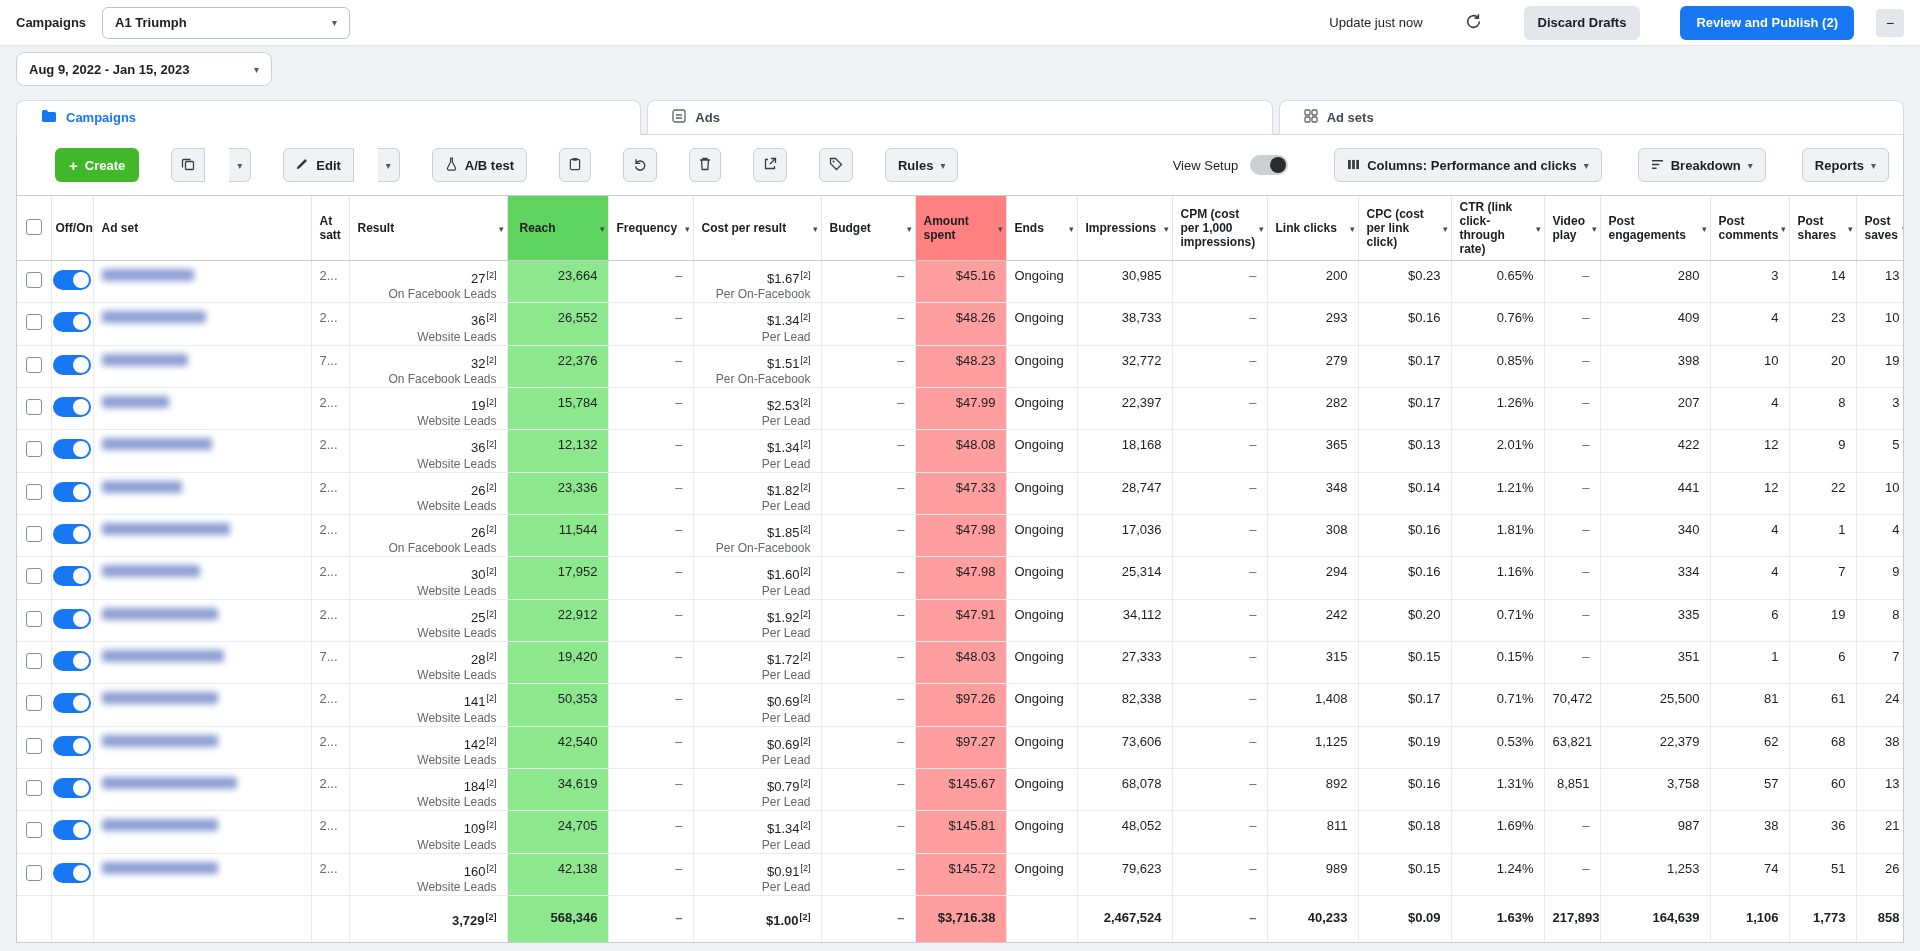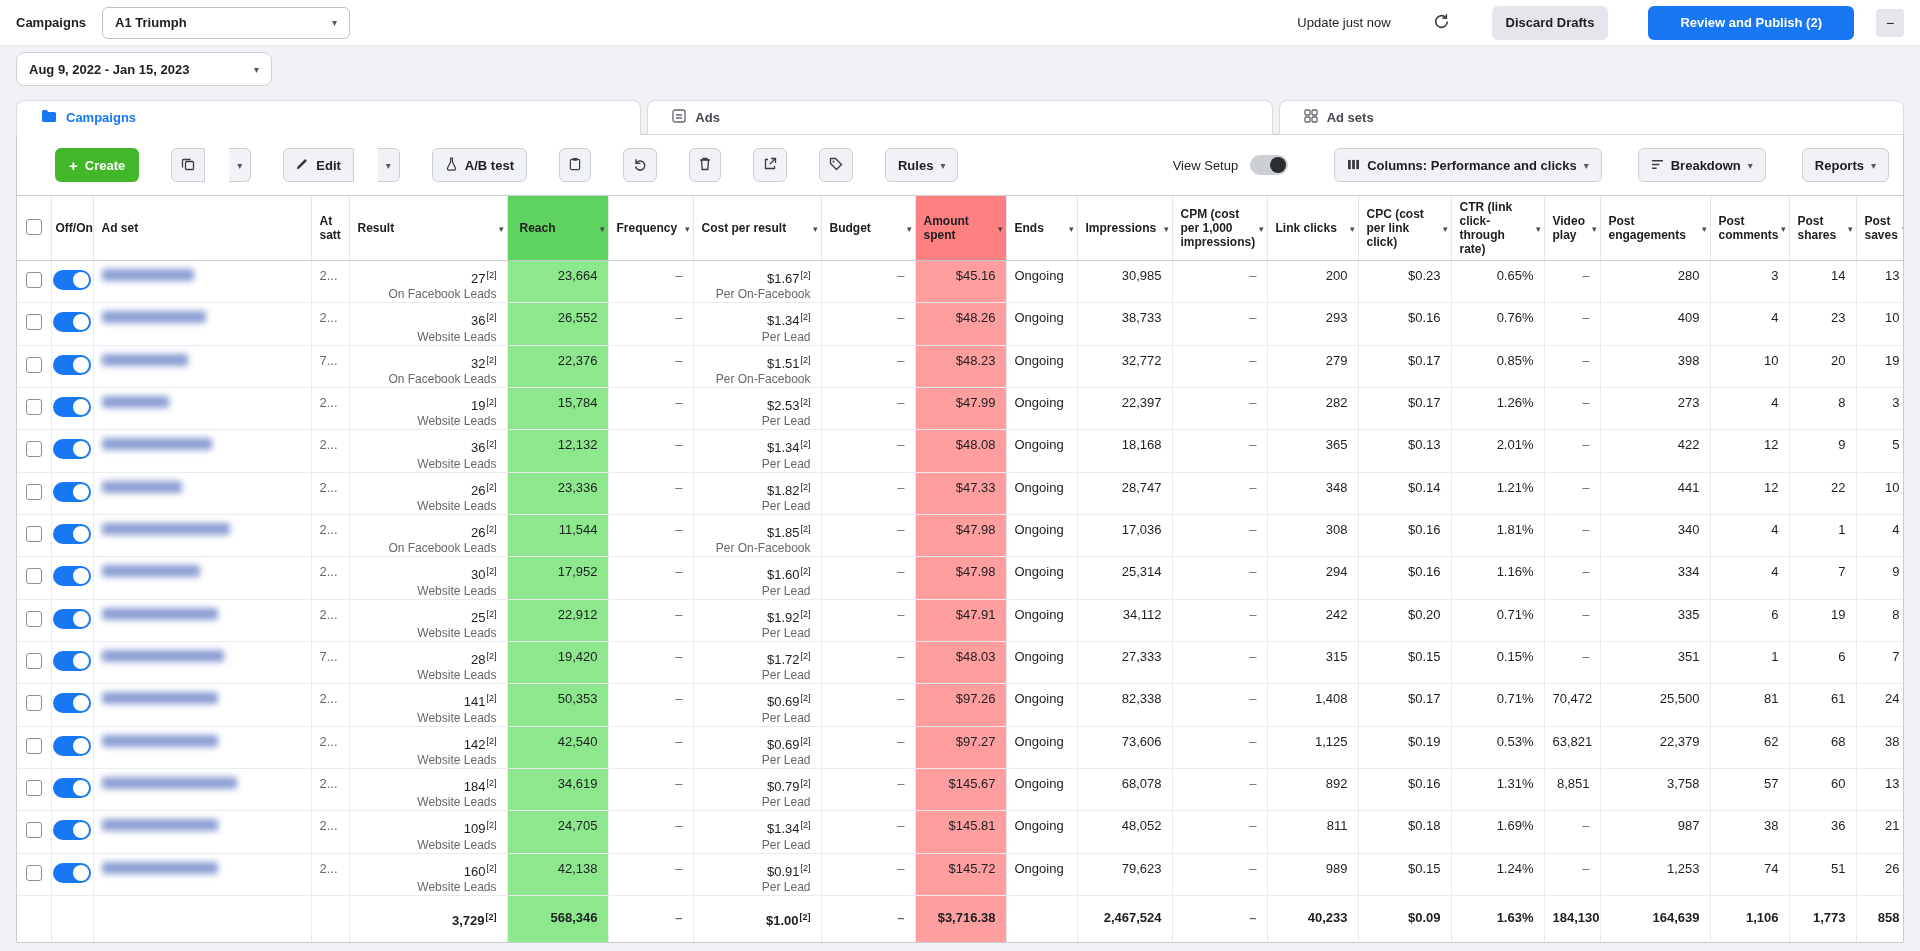--- a/index.html
+++ b/index.html
@@ -9,21 +9,21 @@
 
   
   .topbar { height:46px; background:#fff; display:flex; align-items:center; padding:0 16px; gap:16px; border-bottom:1px solid #E4E6EB; }
   .section-label { font-size:13px; font-weight:700; }
   .account-select { width:248px; height:32px; border:1px solid #BEC3C9; border-radius:6px; background:#fff;
     display:flex; align-items:center; justify-content:space-between; padding:0 12px; font-size:13px; font-weight:700; cursor:pointer; }
   .topbar-right { margin-left:auto; display:flex; align-items:center; gap:16px; }
   .update-status { font-size:13px; }
   .icon-plain { background:none; border:none; padding:2px; display:flex; align-items:center; }
   .btn-grey { height:34px; padding:0 14px; background:#E4E6EB; border:none; border-radius:6px; font-size:13px; font-weight:700; color:#1C1E21; }
-  .btn-blue { height:34px; padding:0 32px; background:#1877F2; border:none; border-radius:6px; font-size:13px; font-weight:700; color:#fff; }
+  .btn-blue { height:34px; padding:0 16px; background:#1877F2; border:none; border-radius:6px; font-size:13px; font-weight:700; color:#fff; }
   .mini-btn { width:28px; height:28px; background:#E4E6EB; border:none; border-radius:4px; font-size:14px; line-height:1; color:#1C1E21; margin-left:6px; }
 
   
   .search-row { height:46px; display:flex; align-items:center; padding:0 16px; gap:12px; }
   .search-box { flex:1; height:32px; background:#fff; border:1px solid #CED0D4; border-radius:8px; display:flex; align-items:center; gap:8px; padding:0 12px; }
   .search-box input { border:none; outline:none; flex:1; font-size:13px; font-family:inherit; color:#1C1E21; background:transparent; }
   .search-box input::placeholder { color:#8A8D91; }
   .date-btn { width:256px; height:32px; background:#fff; border:1px solid #CED0D4; border-radius:8px;
     display:flex; align-items:center; justify-content:space-between; padding:16px 12px; font-size:13px; font-weight:700; cursor:pointer; }
 
@@ -430,21 +430,21 @@
             </td>
             <td class="td-budget num dash">–</td>
             <td class="td-amount num">$47.99</td>
             <td class="td-ends">Ongoing</td>
             <td class="td-impressions num">22,397</td>
             <td class="td-cpm num dash">–</td>
             <td class="td-link_clicks num">282</td>
             <td class="td-cpc num">$0.17</td>
             <td class="td-ctr num">1.26%</td>
             <td class="td-video_play num dash">–</td>
-            <td class="td-post_engagements num">273</td>
+            <td class="td-post_engagements num">207</td>
             <td class="td-post_comments num">4</td>
             <td class="td-post_shares num">8</td>
             <td class="td-post_saves num">3</td>
           </tr>
           <tr>
             <td class="td-select mid"><span class="cb"></span></td>
             <td class="td-off_on mid"><span class="toggle"><span class="knob"></span></span></td>
             <td class="td-ad_set"><span class="blur-name" style="width: 110px;"></span></td>
             <td class="td-att">2...</td>
             <td class="td-result num">
@@ -775,21 +775,21 @@
               <div class="v">$1.00<sup>[2]</sup></div>
             </td>
             <td class="td-budget num dash">–</td>
             <td class="td-amount num">$3,716.38</td>
             <td class="td-ends"></td>
             <td class="td-impressions num">2,467,524</td>
             <td class="td-cpm num dash">–</td>
             <td class="td-link_clicks num">40,233</td>
             <td class="td-cpc num">$0.09</td>
             <td class="td-ctr num">1.63%</td>
-            <td class="td-video_play num">184,130</td>
+            <td class="td-video_play num">217,893</td>
             <td class="td-post_engagements num">164,639</td>
             <td class="td-post_comments num">1,106</td>
             <td class="td-post_shares num">1,773</td>
             <td class="td-post_saves num">858</td>
           </tr>
         </tbody>
     </table>
   </div>
 
 </div>

